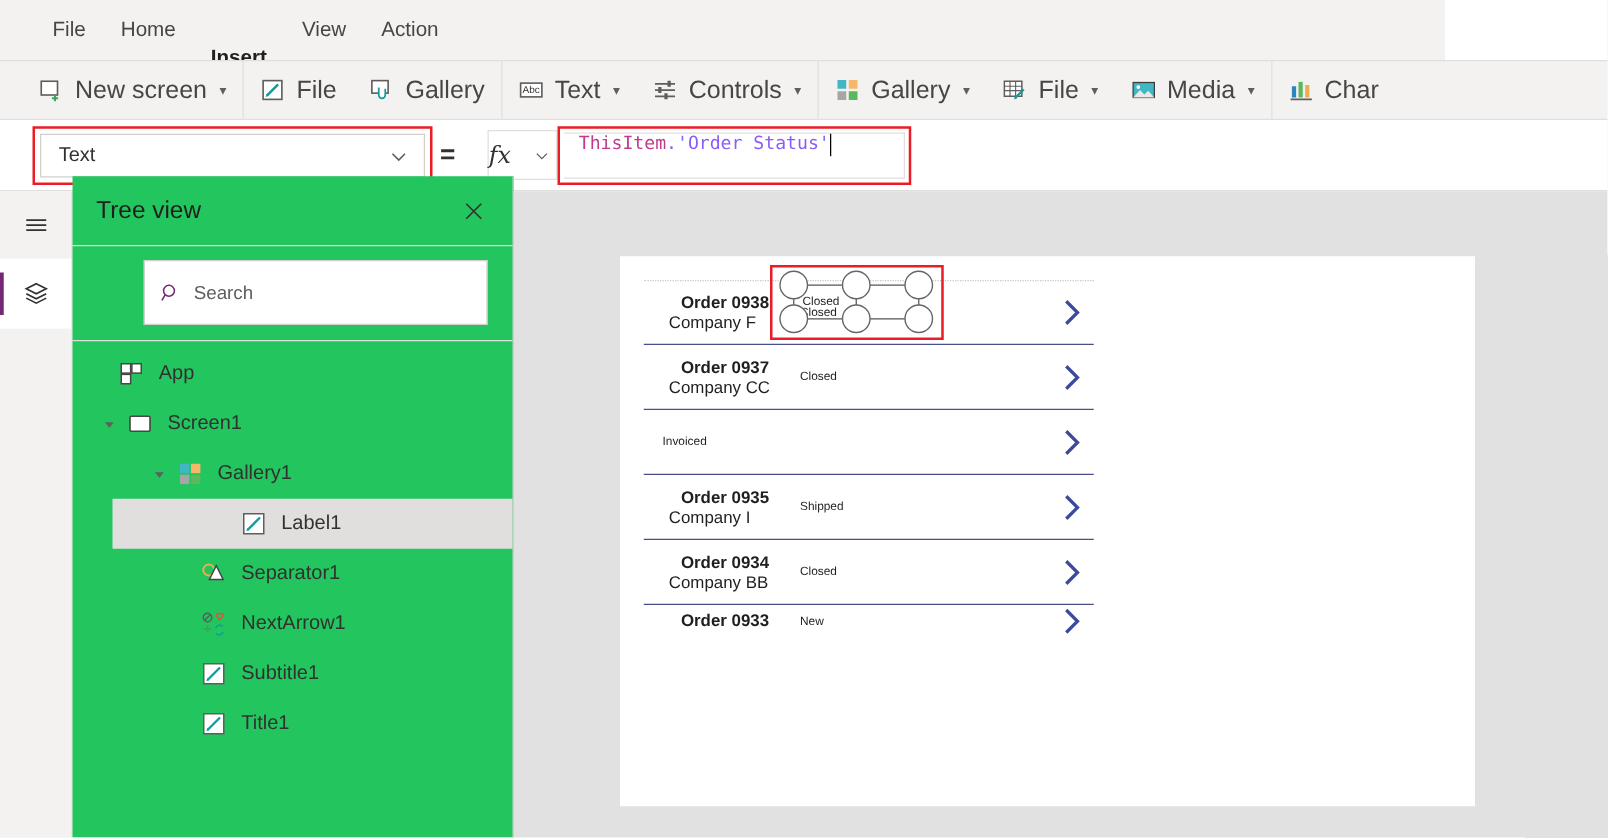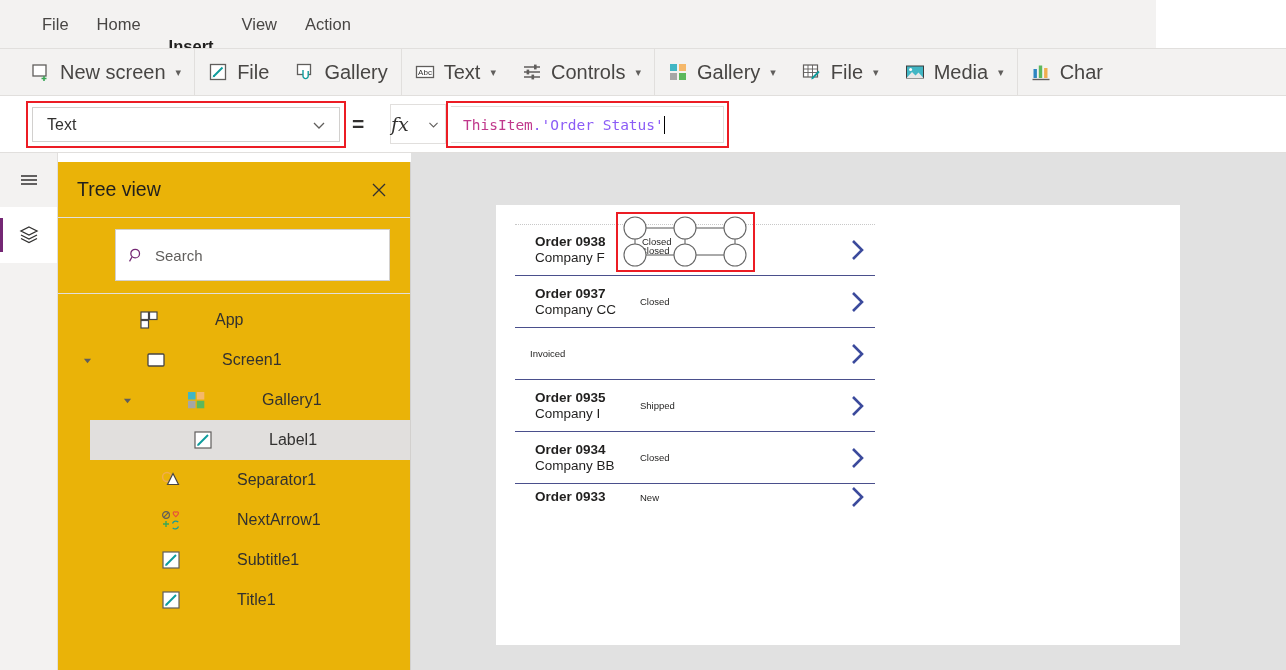--- a/index.html
+++ b/index.html
@@ -89,21 +89,21 @@
   .formula-wrap {
     position: absolute; left: 446px; top: 101px;
     width: 283px; height: 47px;
     border: 2px solid #ec1c24; background: #fff;
     display: flex; align-items: center; padding: 3px;
   }
   .formula-input {
     flex: 1; height: 100%;
     border: 1px solid #e1dfdd; border-left: none;
     background: #fff;
-    display: flex; align-items: center;
+    display: flex; 
     padding-left: 12px;
     font-family: "DejaVu Sans Mono", monospace; font-size: 14.5px;
     white-space: pre;
   }
   .tok-ident { color: #c0398c; }
   .tok-plain { color: #8b5cf6; }
   .caretbar {
     display: inline-block; width: 1.5px; height: 18px;
     background: #000; margin-left: 0px; vertical-align: -3px;
   }
@@ -124,22 +124,22 @@
     position: relative; cursor: pointer;
   }
   .rail-btn .active-bar {
     position: absolute; left: 0; top: 11px; width: 3px; height: 34px;
     background: #742774;
   }
   .rail-rest { position: absolute; top: 110px; left:0; right:0; bottom: 0; background: #f3f2f1; }
 
   
   .treepanel {
-    position: absolute; left: 58px; top: 162px; width: 353px; bottom: 0;
-    background: #eab308;
+    position: absolute; left: 58px; top: 141px; width: 353px; bottom: 0;
+    background: #22c55e;
     border-right: 1px solid #d2d0ce;
   }
   .tree-header {
     height: 56px; display: flex; align-items: center;
     padding: 0 18px 0 19px;
     border-bottom: 1px solid #e1dfdd;
   }
   .tree-title { font-size: 19.5px; color: #201f1e; flex: 1; }
   .close-x { width: 26px; height: 26px; display:flex; align-items:center; justify-content:center; cursor:pointer; }
   .search-row { padding: 11px 20px 12px 21px; border-bottom: 1px solid #e1dfdd; }
@@ -148,21 +148,20 @@
     display: flex; align-items: center; gap: 10px; padding: 0 12px;
     cursor: text;
     margin-left: 36px;
   }
   .search-ph { font-size: 15px; color: #605e5c; }
   .tree-list { padding-top: 6px; }
   .tree-row {
     height: 40px; display: flex; align-items: center;
     font-size: 16px; color: #323130; cursor: pointer;
     position: relative;
-    gap: 44px;
   }
   .tree-row.sel { background: #e1dfdd; margin-left: 32px; }
   .twisty {
     width: 14px; height: 14px; flex: 0 0 auto;
     display: flex; align-items: center; justify-content: center;
   }
   .tree-icon { width: 22px; height: 22px; flex: 0 0 auto; }
   .tree-label { margin-left: 11px; }
 
   
@@ -176,21 +175,21 @@
     background: #ffffff;
   }
   .gallery { position: absolute; left: 19px; top: 19px; width: 360px; }
   .grow {
     position: relative; height: 52px;
     border-bottom: 1.6px solid #4a4f8c;
     display: flex; align-items: center;
   }
   .grow:first-child { border-top: 1px dotted #c8c8c8; }
   .g-texts { width: 110px; padding-left: 20px; flex: 0 0 auto; }
-  .g-title { font-size: 13.5px; font-weight: bold; color: #201f1e; line-height: 16px; white-space: nowrap;}
+  .g-title { font-size: 13.5px; font-weight: bold; color: #201f1e; line-height: 16px; white-space: nowrap; text-align: center;}
   .g-sub { font-size: 13.5px; color: #201f1e; line-height: 16px; white-space: nowrap; }
   .g-status { font-size: 9.5px; color: #201f1e; margin-left: 15px; flex: 1; }
   .g-chev { width: 34px; flex: 0 0 auto; display: flex; align-items: center; justify-content: center; }
 
   
   .sel-overlay {
     position: absolute; left: 101px; top: -13px;
     width: 139px; height: 60px;
     border: 2.5px solid #ec1c24;
     pointer-events: none;

